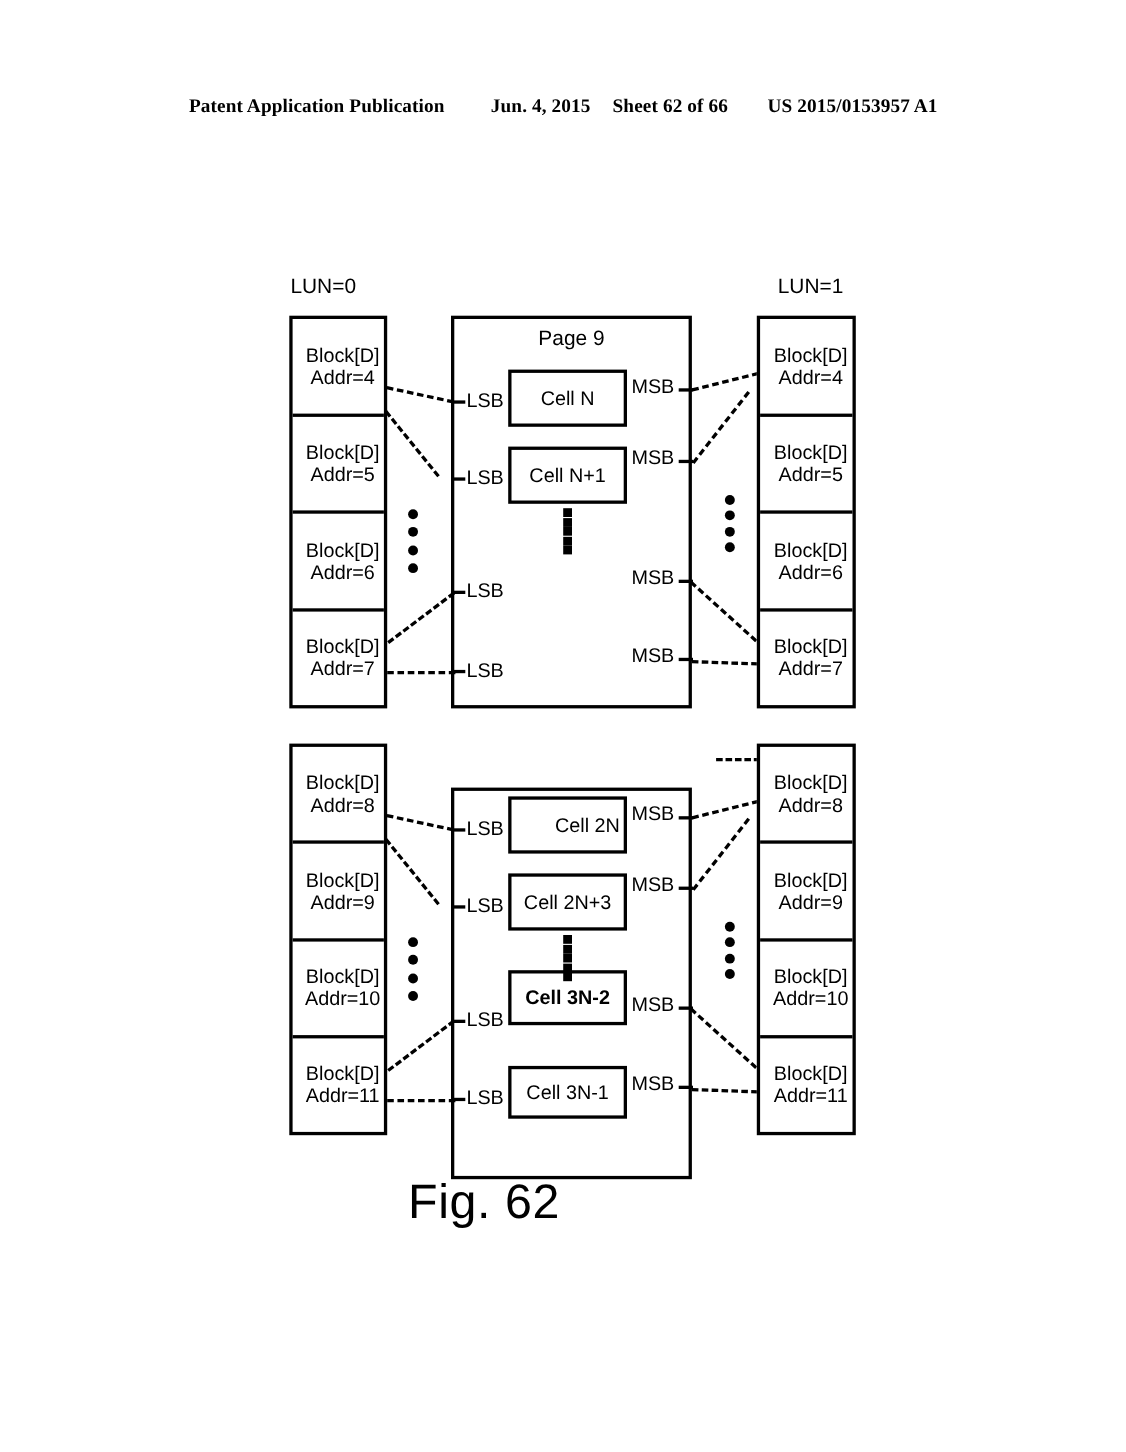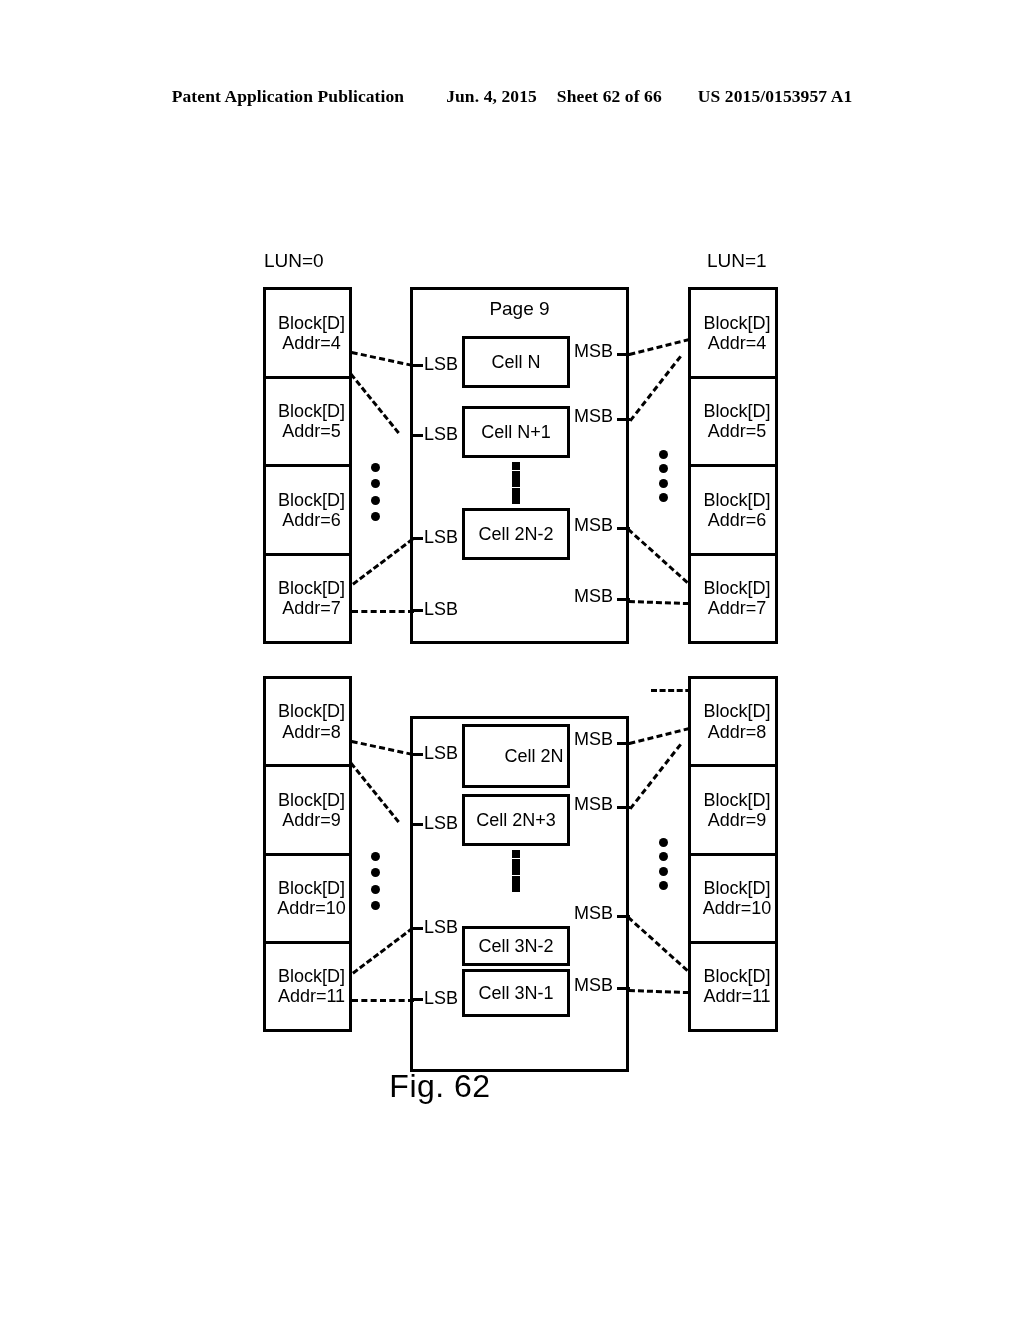--- a/index.html
+++ b/index.html
@@ -150,21 +150,21 @@
     position: absolute;
     background: #000;
   }
 
   #fig-caption {
     position: absolute;
     left: 0;
     top: 1068px;
     width: 880px;
     text-align: center;
-    font-size: 32px;
+    font-size: 44px;
     letter-spacing: 0.5px;
   }
 </style>
 </head>
 <body>
 
 <div id="patent-header">
   <span>Patent Application Publication</span><span class="hgap-lg"></span><span>Jun. 4, 2015</span><span class="hgap-sm"></span><span>Sheet 62 of 66</span><span class="hgap-md"></span><span>US 2015/0153957 A1</span>
 </div>
 
@@ -201,23 +201,20 @@
 
   <div class="page-box" style="left:410px; top:287px; width:219px; height:357px;">
     <div class="page-title">Page 9</div>
   </div>
 
   <div class="cell-box" style="left:462px; top:336px; width:108px; height:52px;">
     <span>Cell N</span>
   </div>
   <div class="cell-box" style="left:462px; top:406px; width:108px; height:52px;">
     <span>Cell N+1</span>
-  </div>
-  <div class="cell-box" style="left:462px; top:508px; width:108px; height:52px;">
-    <span>Cell 2N-2</span>
   </div>
 
   <div class="dots-sq" style="left:511px; top:462px; width:9px; height:42px;">
     <i></i>
       <i></i>
       <i></i>
       <i></i>
       <i></i>
   </div>
 
@@ -303,27 +300,27 @@
     <i></i>
       <i></i>
       <i></i>
       <i></i>
   </div>
 
   <div class="page-box" style="left:410px; top:676px; width:219px; height:356px;margin-top:40px;">
     <div class="page-title">Page 2</div>
   </div>
 
-  <div class="cell-box" style="left:462px; top:724px; width:108px; height:64px;padding-left:36px;">
+  <div class="cell-box" style="left:462px; top:724px; width:108px; height:52px;padding-left:36px;">
     <span>Cell 2N</span>
   </div>
   <div class="cell-box" style="left:462px; top:794px; width:108px; height:52px;">
     <span>Cell 2N+3</span>
   </div>
-  <div class="cell-box" style="left:462px; top:926px; width:108px; height:40px;">
+  <div class="cell-box" style="left:462px; top:882px; width:108px; height:50px;font-weight:bold;">
     <span>Cell 3N-2</span>
   </div>
   <div class="cell-box" style="left:462px; top:969px; width:108px; height:48px;">
     <span>Cell 3N-1</span>
   </div>
 
   <div class="dots-sq" style="left:511px; top:850px; width:9px; height:42px;">
     <i></i>
       <i></i>
       <i></i>

